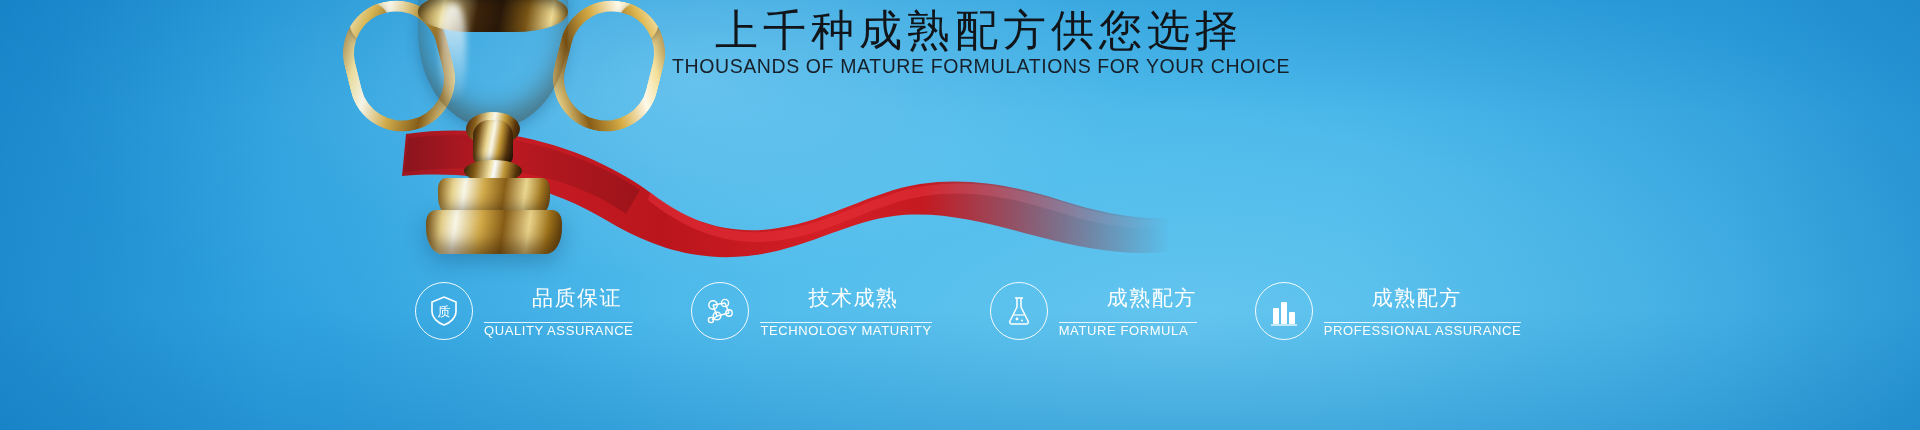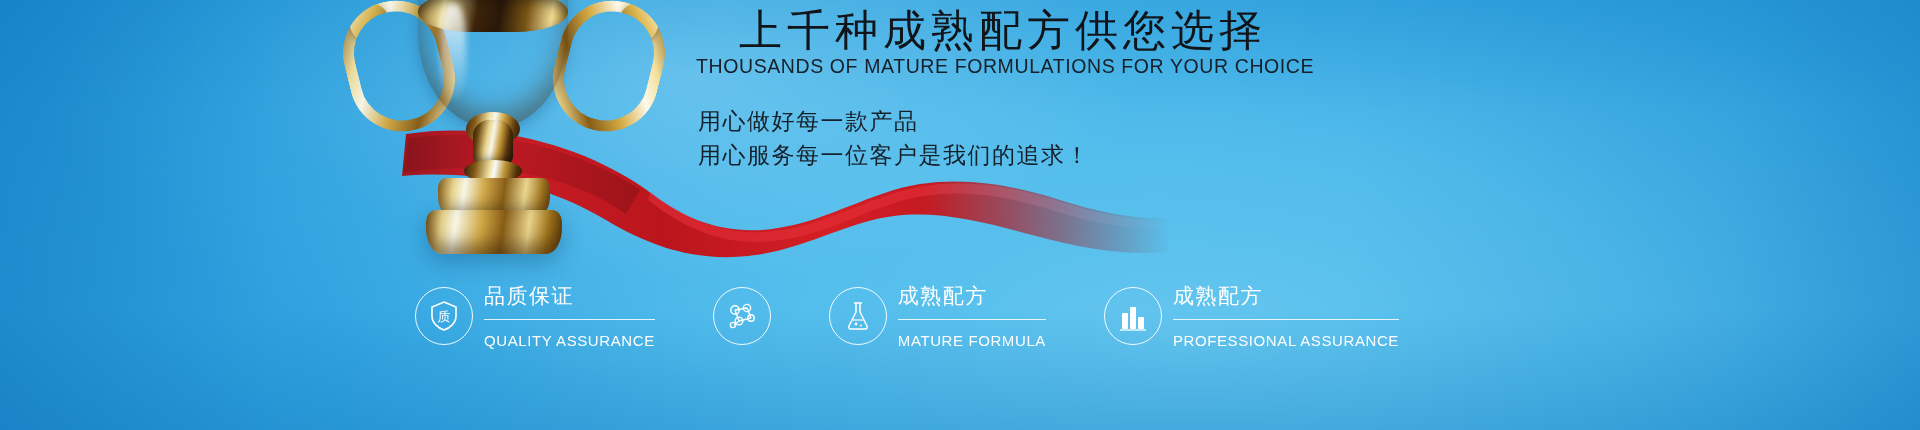--- a/index.html
+++ b/index.html
@@ -159,21 +159,21 @@
     left: 400px;
     top: 128px;
     width: 770px;
     height: 135px;
   }
   .ribbon svg { display: block; }
 
   
   .text-block {
     position: absolute;
-    left: 696px;
+    left: 672px;
     top: 6px;
     width: 620px;
   }
   .headline {
     font-size: 43px;
     line-height: 1.14;
     color: #111418;
     letter-spacing: 5px;
     font-weight: 400;
     white-space: nowrap;
@@ -226,29 +226,30 @@
     flex: 0 0 auto;
   }
   .feat-icon svg { display: block; }
   .feat-text { padding-top: 2px; }
   .feat-cn {
     font-size: 21px;
     color: #ffffff;
     letter-spacing: 1.5px;
     line-height: 1.1;
     white-space: nowrap;
+    margin-left: 48px;
   }
   .feat-en {
     margin-top: 12px;
-    font-size: 15px;
+    font-size: 13px;
     color: #ffffff;
     letter-spacing: 0.6px;
     white-space: nowrap;
     border-top: 1px solid rgba(255,255,255,0.85);
-    padding-top: 12px;
+    padding-top: 0;
   }
 </style>
 </head>
 <body>
 
 <div id="banner">
 
   <div class="bg-base"></div>
   <div class="bg-glow"></div>
 
@@ -306,24 +307,20 @@
     <div class="tr-stemring"></div>
     <div class="tr-base-top"></div>
     <div class="tr-base-bot"></div>
   </div>
 
   <div class="bg-vignette"></div>
 
   <div class="text-block">
     <div class="headline">上千种成熟配方供您选择</div>
     <div class="subhead">THOUSANDS OF MATURE FORMULATIONS FOR YOUR CHOICE</div>
-    <div class="body-lines">
-      <div class="body-line">用心做好每一款产品</div>
-      <div class="body-line">用心服务每一位客户是我们的追求！</div>
-    </div>
   </div>
 
   <div class="features">
 
     <div class="feature">
       <div class="feat-icon">
         <svg width="30" height="32" viewBox="0 0 30 32">
           <path d="M15 2 L27 7 V16 C27 23 21 28 15 30 C9 28 3 23 3 16 V7 Z" fill="none" stroke="#ffffff" stroke-width="1.6"></path>
           <text x="15" y="21" text-anchor="middle" font-size="13" font-family="DejaVu Sans, sans-serif" fill="#ffffff">质</text>
         </svg>
@@ -344,20 +341,24 @@
             <line x1="13" y1="20" x2="25" y2="17"></line>
             <line x1="13" y1="20" x2="8" y2="24"></line>
             <circle cx="9" cy="9" r="4.2"></circle>
             <circle cx="21" cy="7" r="3.6"></circle>
             <circle cx="25" cy="17" r="3.2"></circle>
             <circle cx="13" cy="20" r="3.8"></circle>
             <circle cx="7" cy="24" r="2.6"></circle>
           </g>
         </svg>
       </div>
+      <div class="feat-text">
+        <div class="feat-cn">技术成熟</div>
+        <div class="feat-en">TECHNOLOGY MATURITY</div>
+      </div>
     </div>
 
     <div class="feature">
       <div class="feat-icon">
         <svg width="28" height="32" viewBox="0 0 28 32">
           <g fill="none" stroke="#ffffff" stroke-width="1.5" stroke-linejoin="round">
             <path d="M10 3 H18 M12 3 V12 L5 26 A2 2 0 0 0 7 29 H21 A2 2 0 0 0 23 26 L16 12 V3"></path>
             <path d="M8.5 20 H19.5" stroke-width="1.2"></path>
           </g>
           <circle cx="12" cy="24" r="1.4" fill="#ffffff"></circle>

